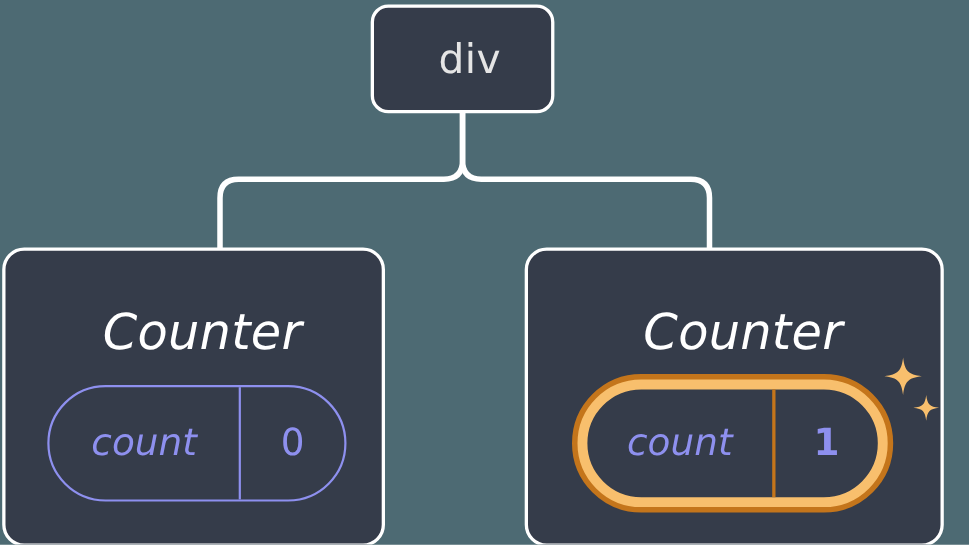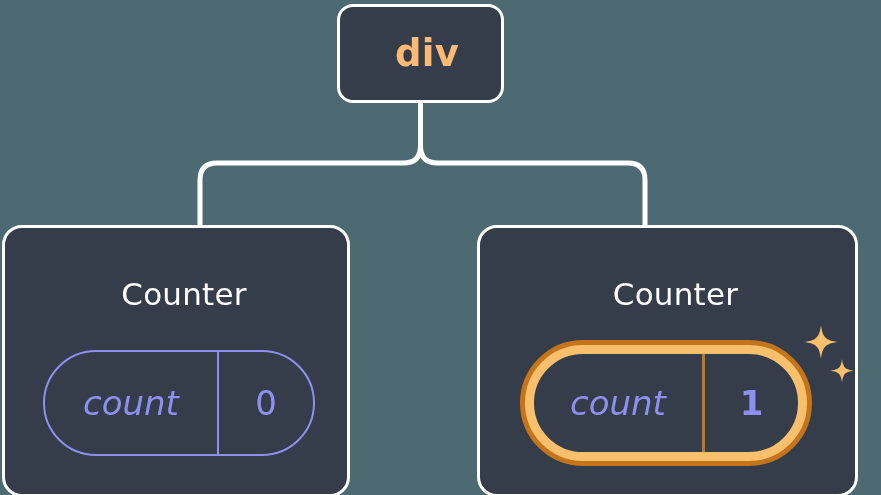--- a/index.html
+++ b/index.html
@@ -42,23 +42,23 @@
     left: 337px;
     top: 4px;
     width: 167px;
     height: 99px;
     border-radius: 16px;
     display: flex;
     align-items: center;
     justify-content: center;
   }
   .node-root .node-title {
-    color: #fdba74;
+    color: #e5e5e5;
     font-size: 37px;
-    font-weight: 700;
+    font-weight: 400;
     letter-spacing: 0.3px;
     line-height: 1;
     margin-left: 13px;
   }
   .node-child {
     top: 225px;
     height: 272px;
   }
   .node-left {
     left: 2px;
@@ -69,24 +69,25 @@
     width: 381px;
   }
 
   .child-title {
     position: absolute;
     top: 51px;
     left: 16px;
     right: 0;
     text-align: center;
     color: #ffffff;
-    font-size: 31px;
+    font-size: 45px;
     font-weight: 400;
     line-height: 1;
     letter-spacing: 0.2px;
+    font-style: italic;
   }
 
   
   .pill-wrap {
     position: absolute;
   }
   .pill-wrap-left {
     left: 38px;
     top: 122px;
     width: 272px;

